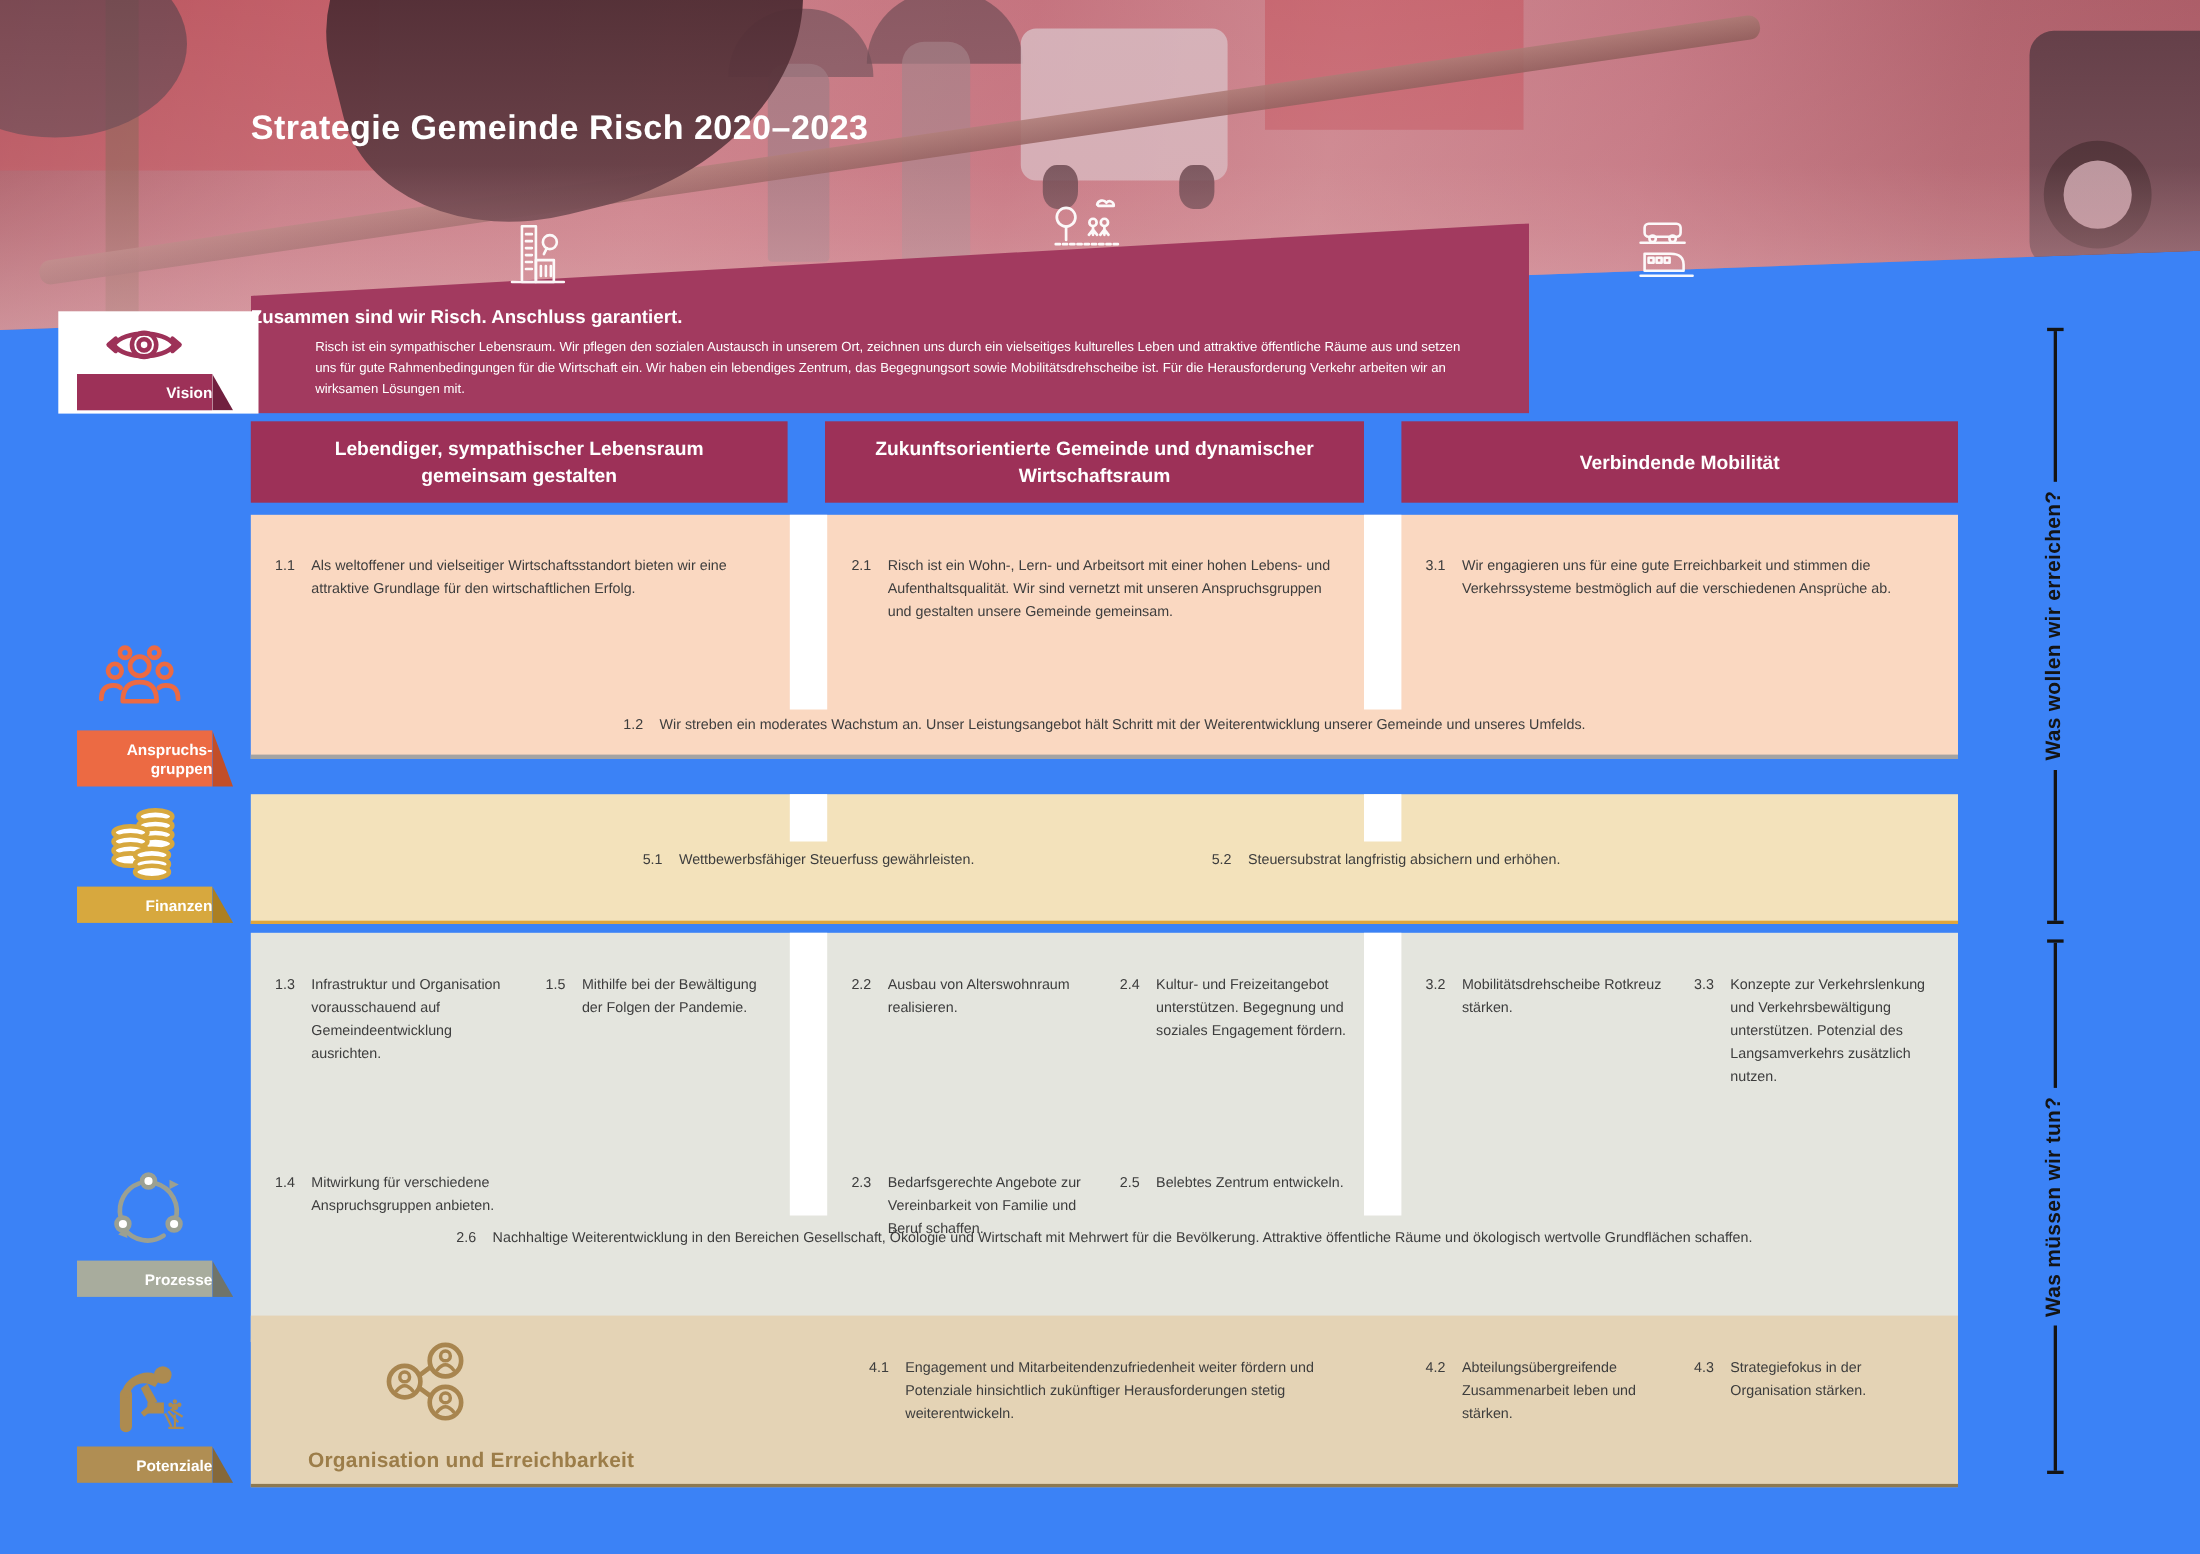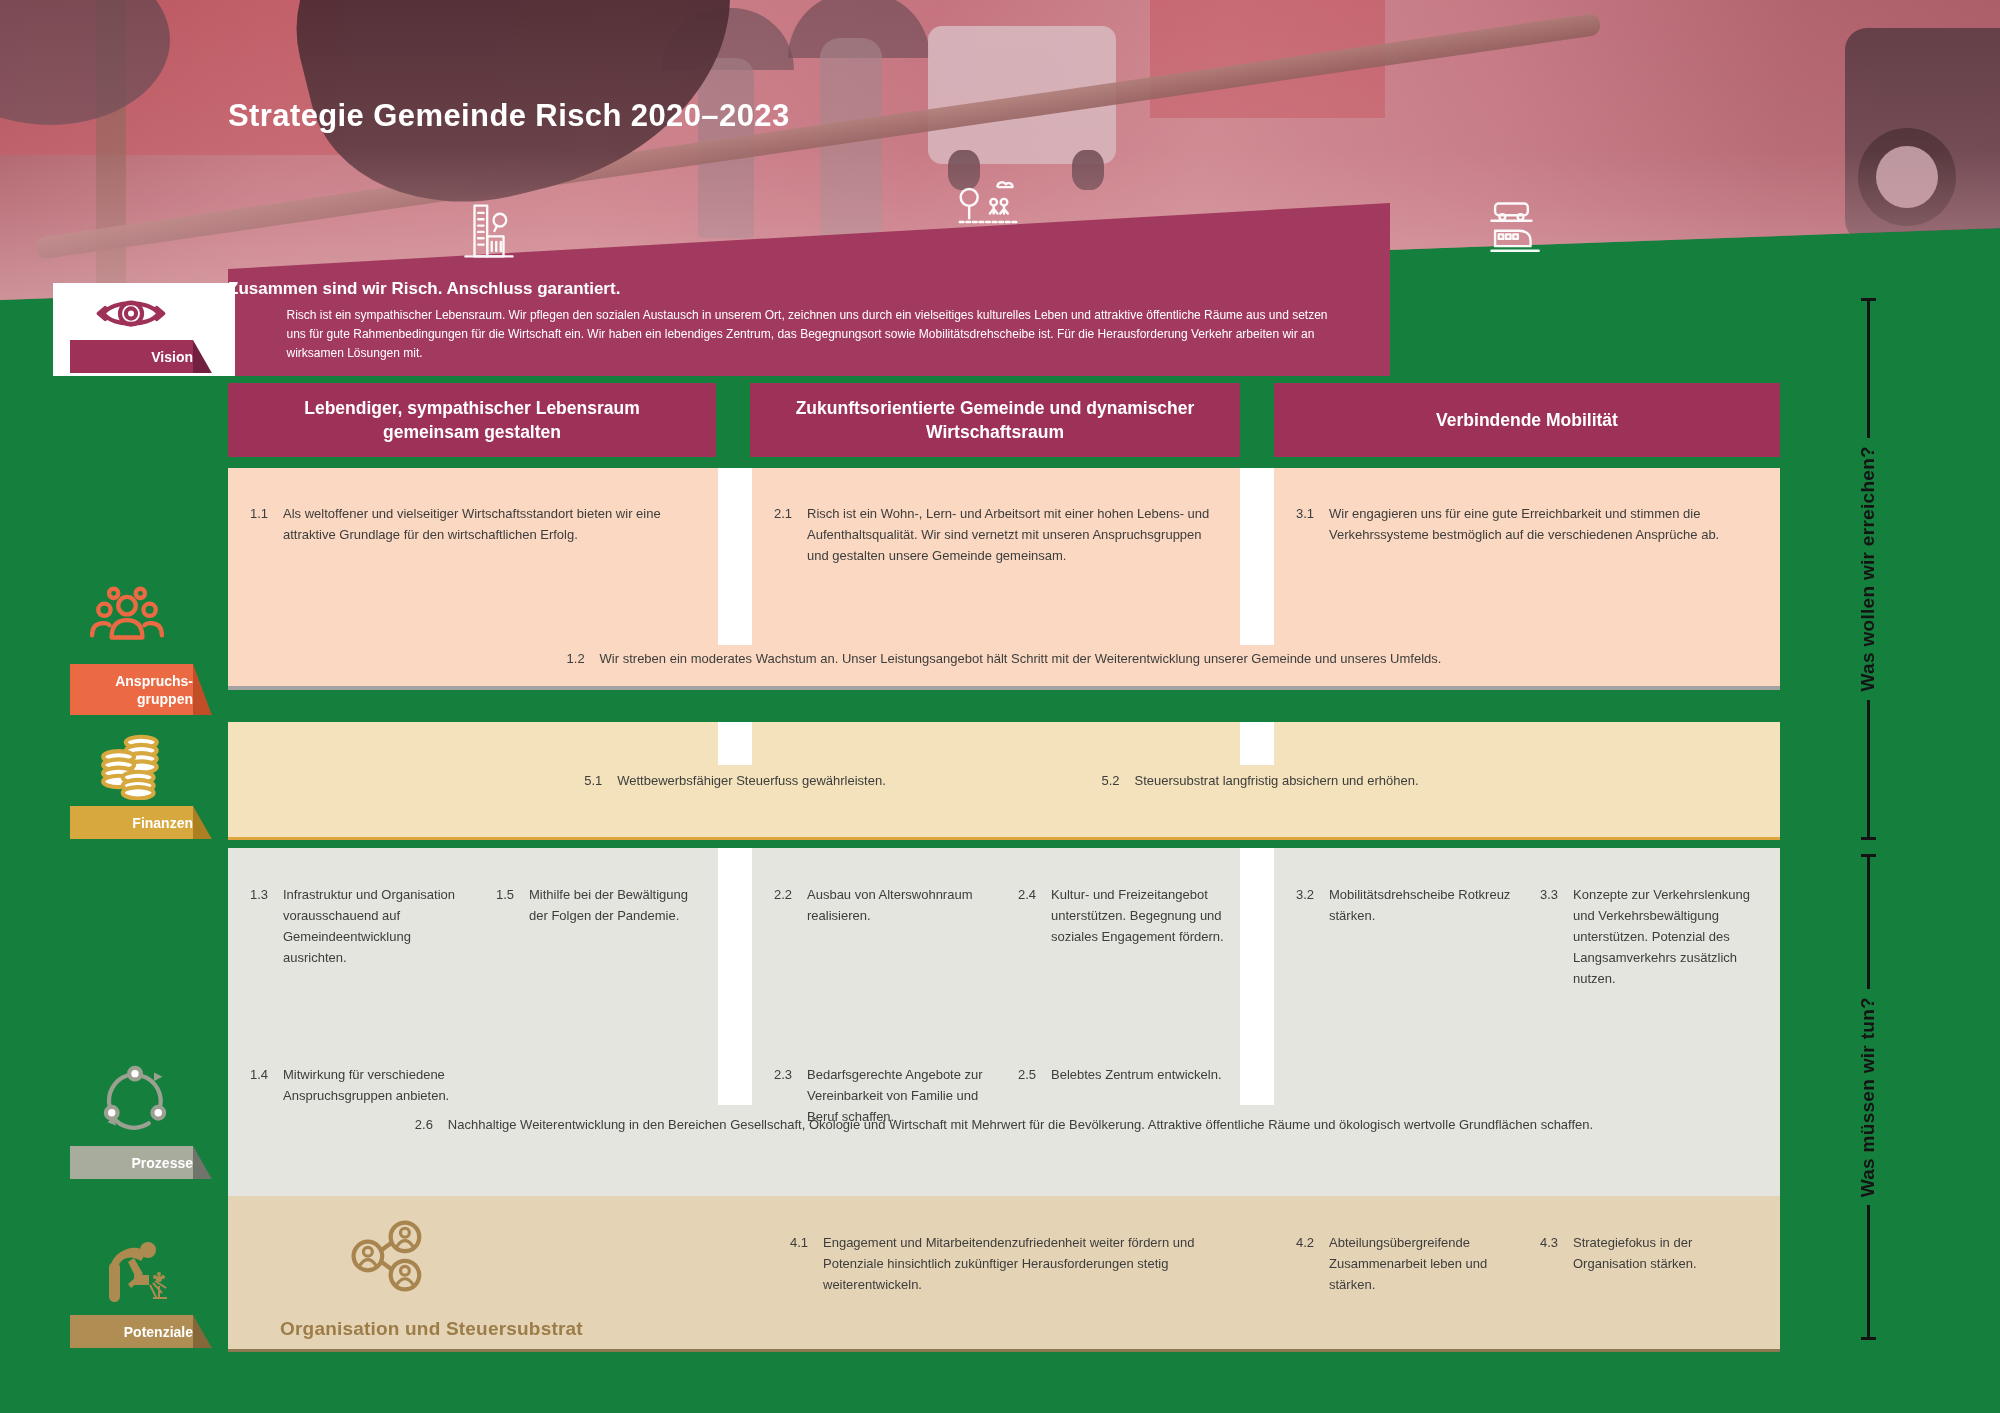--- a/index.html
+++ b/index.html
@@ -1,17 +1,17 @@
 <!DOCTYPE html>
 <html><head>
 <meta charset="utf-8">
 <style>
   *{box-sizing:border-box;margin:0;padding:0}
   body{margin:0;background:#ffffff}
-  .page{position:relative;width:2000px;height:1413px;background:#15803d;overflow:hidden;
+  .page{position:relative;width:2000px;height:1413px;background:#3b82f6;overflow:hidden;
         font-family:"Liberation Sans",sans-serif;color:#3d3d3d}
 
   
   .photo{position:absolute;left:0;top:0;width:2000px;height:302px;overflow:hidden;
          clip-path:polygon(0 0,2000px 0,2000px 228px,0 300px)}
   .photo div{position:absolute}
   .ph-base{inset:0;background:linear-gradient(100deg,#9e565e 0%,#c07780 14%,#ca838b 30%,#c3747f 46%,#cd8d94 60%,#c27984 74%,#aa5f69 88%,#a25660 100%)}
   .ph-redwall-l{left:0;top:0;width:345px;height:155px;background:#bf4750;opacity:.6}
   .ph-redwall-r{left:1150px;top:0;width:235px;height:118px;background:#c24b54;opacity:.55}
   .ph-pole{left:96px;top:0;width:30px;height:302px;background:#7c5a49;opacity:.7}
@@ -338,21 +338,21 @@
         <g stroke-width="3">
           <circle cx="20" cy="30" r="4.2"></circle>
           <path d="M13 42 q7 -9 14 0"></path>
           <circle cx="55" cy="12" r="4.2"></circle>
           <path d="M48 24 q7 -9 14 0"></path>
           <circle cx="55" cy="48" r="4.2"></circle>
           <path d="M48 60 q7 -9 14 0"></path>
         </g>
       </svg>
     </div>
-    <div class="org-title">Organisation und Steuersubstrat</div>
+    <div class="org-title">Organisation und Erreichbarkeit</div>
     <div class="item" style="left:562px;top:36px;width:462px">
       <span class="num">4.1</span>
       <span class="txt">Engagement und Mitarbeitendenzufriedenheit weiter fördern und Potenziale hinsichtlich zukünftiger Herausforderungen stetig weiterentwickeln.</span>
     </div>
     <div class="item" style="left:1068px;top:36px;width:218px">
       <span class="num">4.2</span>
       <span class="txt">Abteilungsübergreifende Zusammenarbeit leben und stärken.</span>
     </div>
     <div class="item" style="left:1312px;top:36px;width:218px">
       <span class="num">4.3</span>

